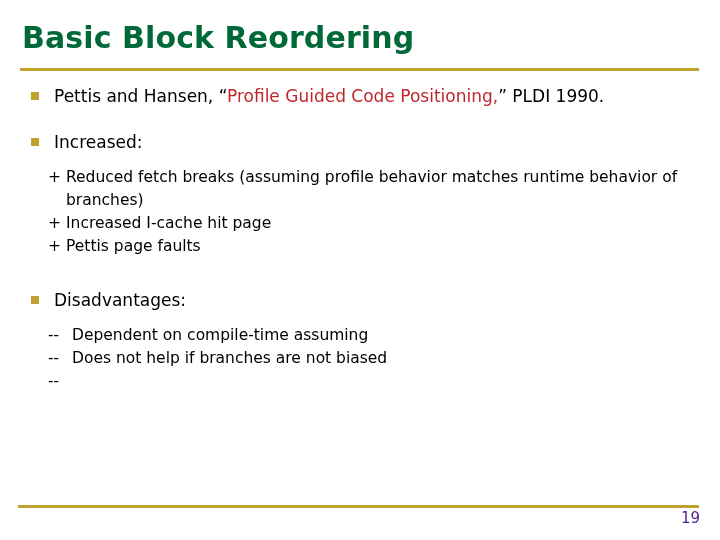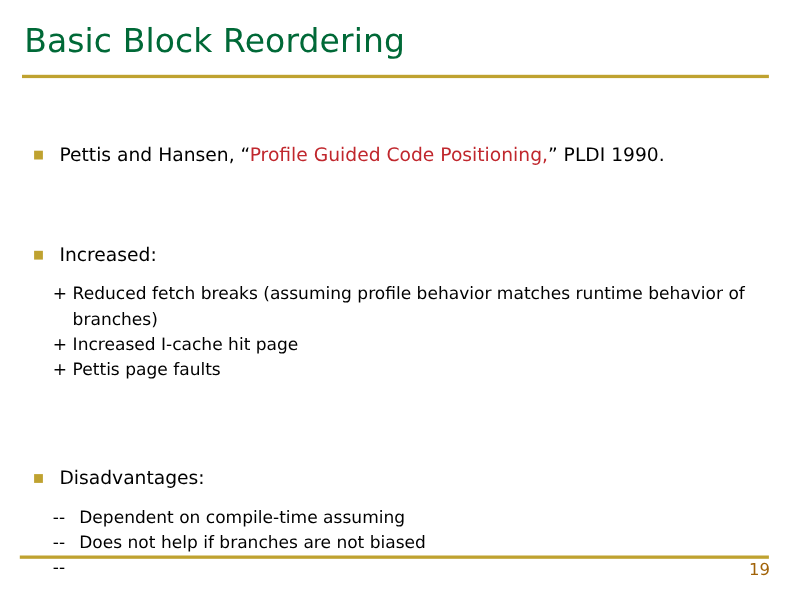--- a/index.html
+++ b/index.html
@@ -29,21 +29,21 @@
   
   .title-block {
     position: absolute;
     left: 22px;
     top: 20px;
     width: 676px;
   }
   .slide-title {
     font-size: 30px;
     line-height: 36px;
-    font-weight: normal;
+    font-weight: bold;
     color: #006937;
     letter-spacing: 0.1px;
     white-space: nowrap;
     margin: 0;
     padding: 0;
   }
   .title-rule {
     position: absolute;
     left: 20px;
     top: 68px;
@@ -71,21 +71,20 @@
   .lvl1 .bullet-sq {
     position: absolute;
     left: 31px;
     top: 8px;
     width: 8px;
     height: 8px;
     background: #bfa230;
   }
   .lvl1-text {
     display: block;
-    margin-top: 45px;
   }
 
   .red { color: #c0272d; }
 
   .sub-list {
     padding-left: 48px;
     padding-right: 24px;
     font-size: 15.5px;
     line-height: 23px;
     color: #000000;
@@ -118,21 +117,21 @@
     width: 681px;
     height: 3px;
     background: #bfa230;
   }
   .page-number {
     position: absolute;
     right: 20px;
     top: 508px;
     font-size: 15px;
     line-height: 20px;
-    color: #a16207;
+    color: #4c1d95;
     text-align: right;
   }
 </style>
 </head>
 <body>
 
 <div class="slide">
 
   <div class="title-block">
     <h1 class="slide-title">Basic Block Reordering</h1>

